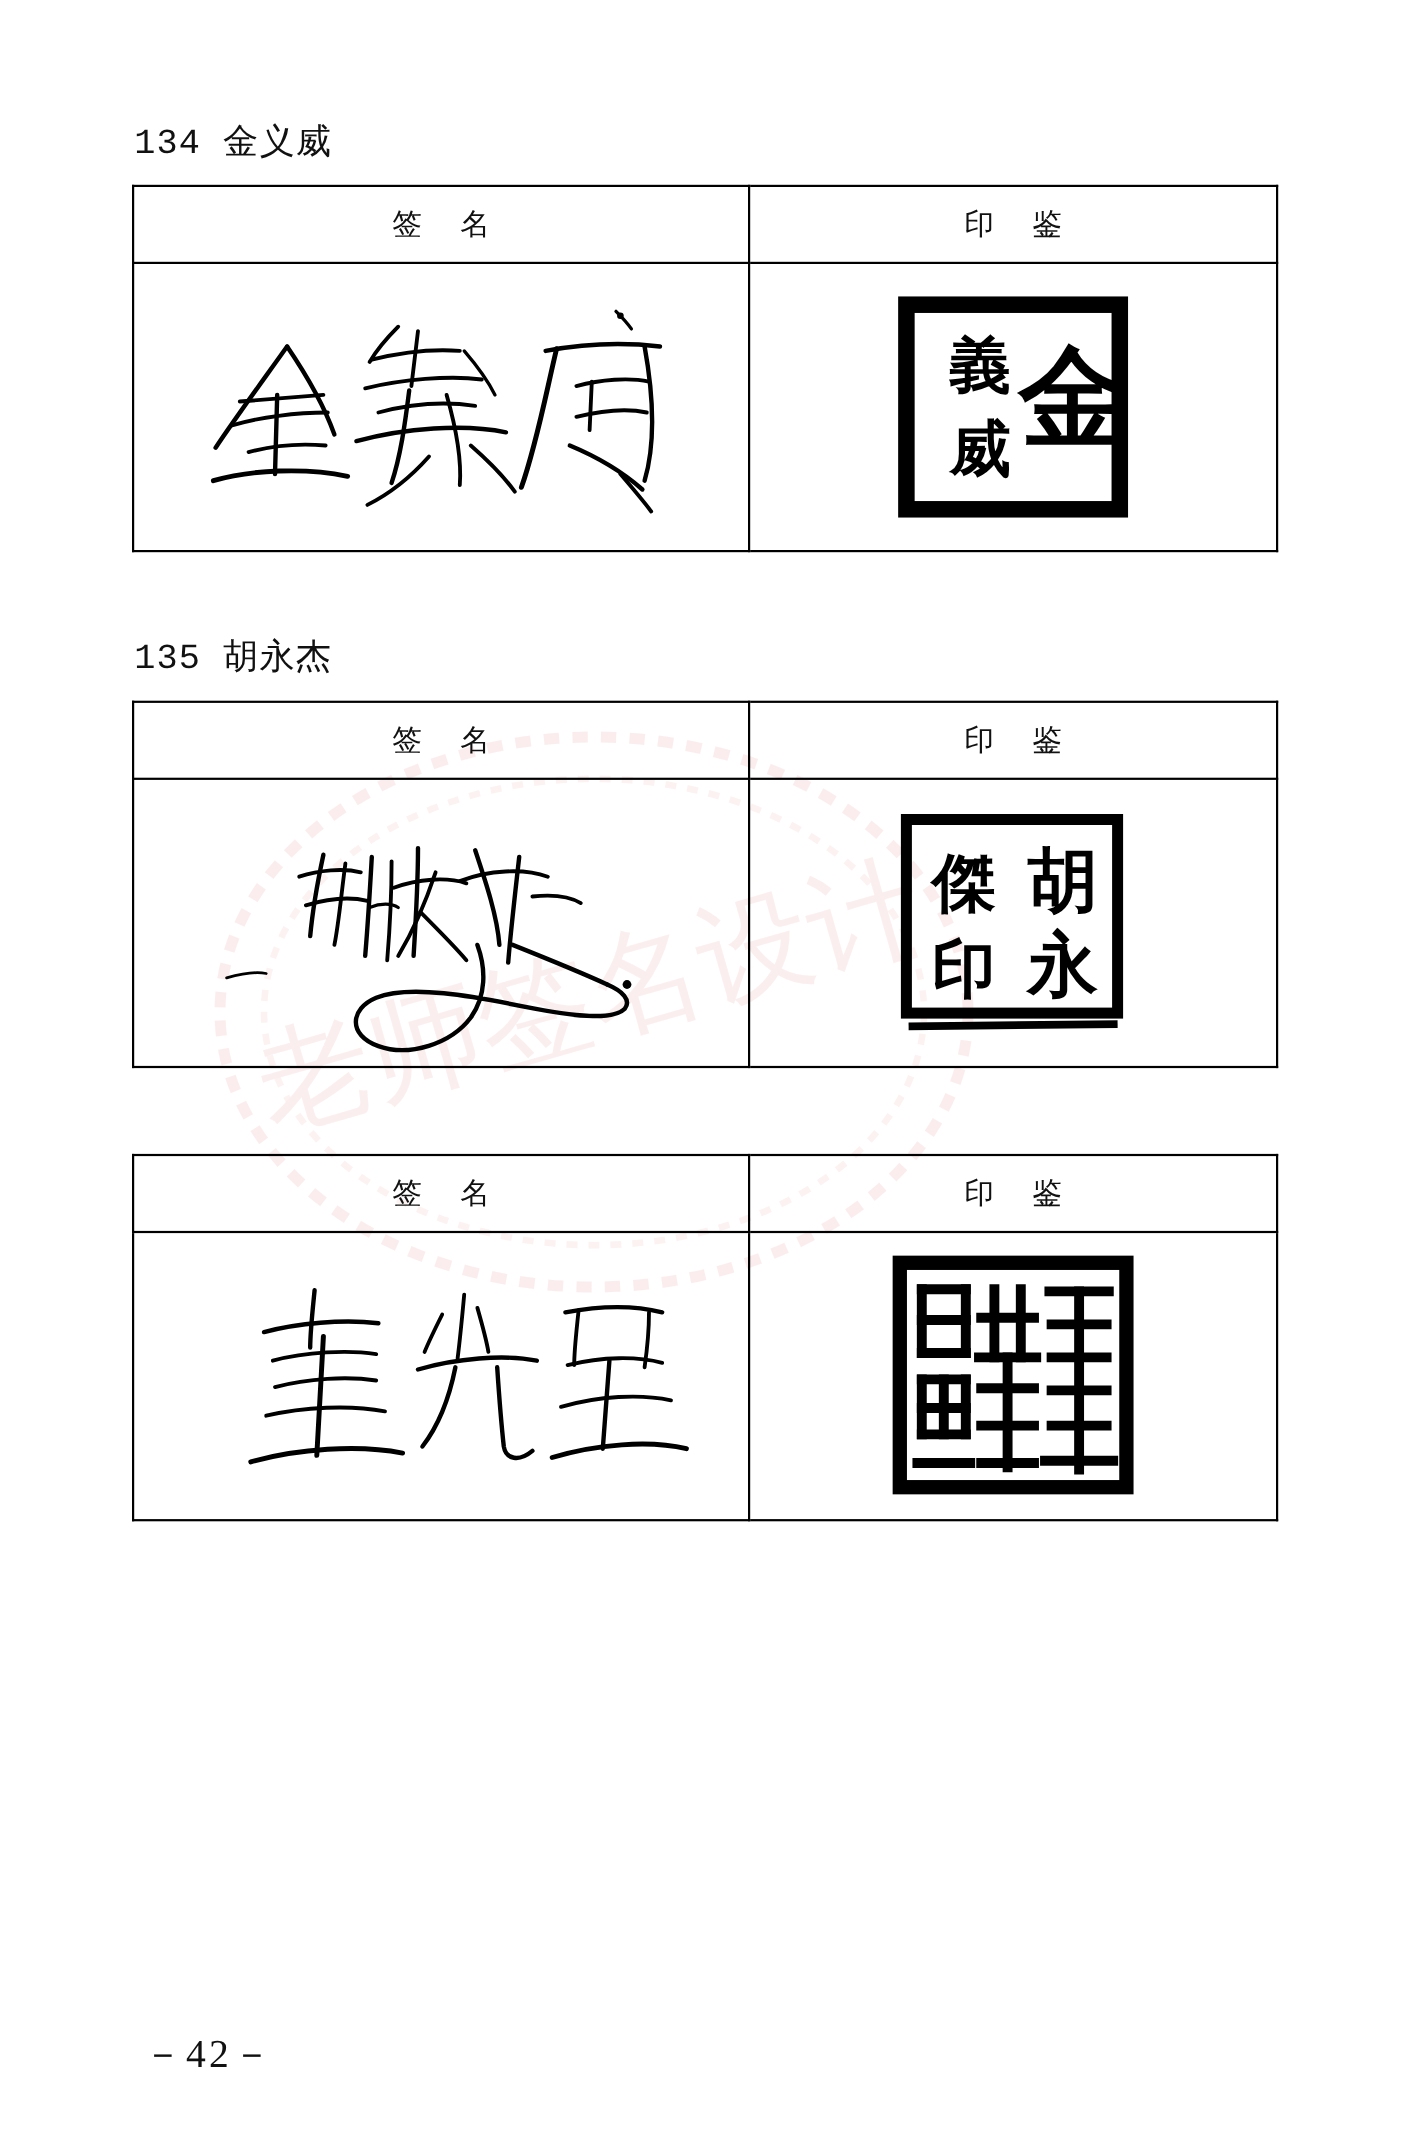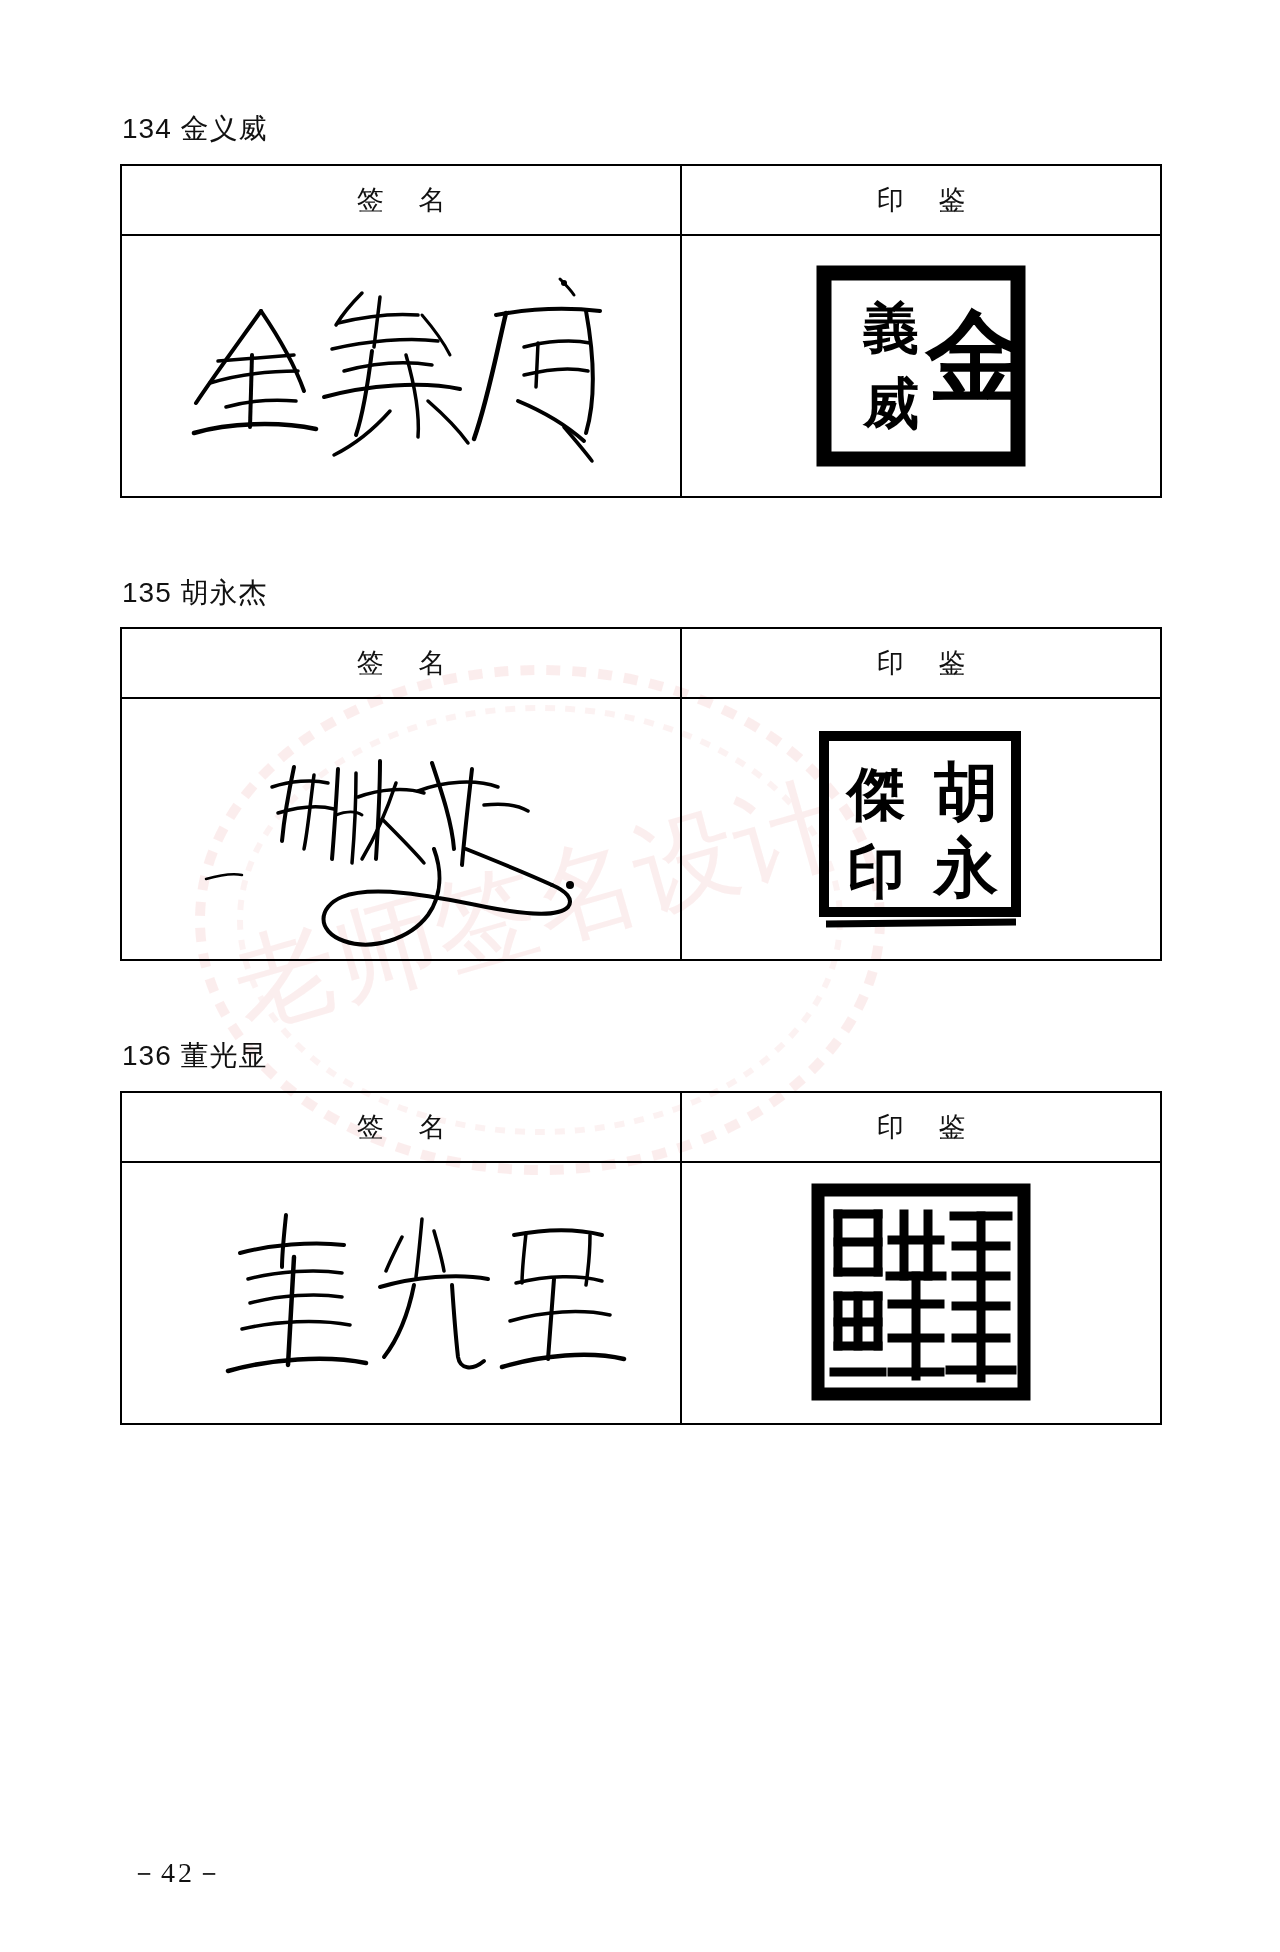--- a/index.html
+++ b/index.html
@@ -39,25 +39,25 @@
 
   .content {
     position: relative;
     z-index: 2;
     padding: 0 120px;
   }
 
   .entry { margin-bottom: 78px; }
 
   .entry-title {
-    font-size: 28px;
+    font-size: 32px;
     line-height: 1.2;
     margin: 0 0 18px 2px;
     letter-spacing: 1px;
-    font-family: Liberation Sans, sans-serif;
+    font-family: Liberation Mono, monospace;
     white-space: nowrap;
   }
 
   table.sig-table {
     border-collapse: collapse;
     width: 1040px;
     table-layout: fixed;
     margin-top: 15px;
   }
   table.sig-table td, table.sig-table th {
@@ -80,21 +80,21 @@
   }
   .col-sign { width: 560px; }
   .col-seal { width: 480px; }
 
   .art { display: block; margin: 0 auto; }
 
   .page-number {
     position: absolute;
     left: 130px;
     bottom: 60px;
-    font-size: 28px;
+    font-size: 36px;
     letter-spacing: 3px;
     z-index: 3;
   }
 
   
   .top-gap { height: 112px; }
 </style>
 </head>
 <body>
 
@@ -230,21 +230,20 @@
                 <text x="70" y="170" font-size="58" text-anchor="middle">印</text>
               </g>
             </svg>
           </td>
         </tr>
       </tbody>
         </table>
     </div>
 
     <div class="entry">
-      <div class="entry-title">136 董光显</div>
       <table class="sig-table">
         <colgroup>
             <col class="col-sign">
             <col class="col-seal">
           </colgroup>
         <tbody>
             <tr>
           <th class="col-head">签  名</th>
           <th class="col-head">印  鉴</th>
         </tr>

